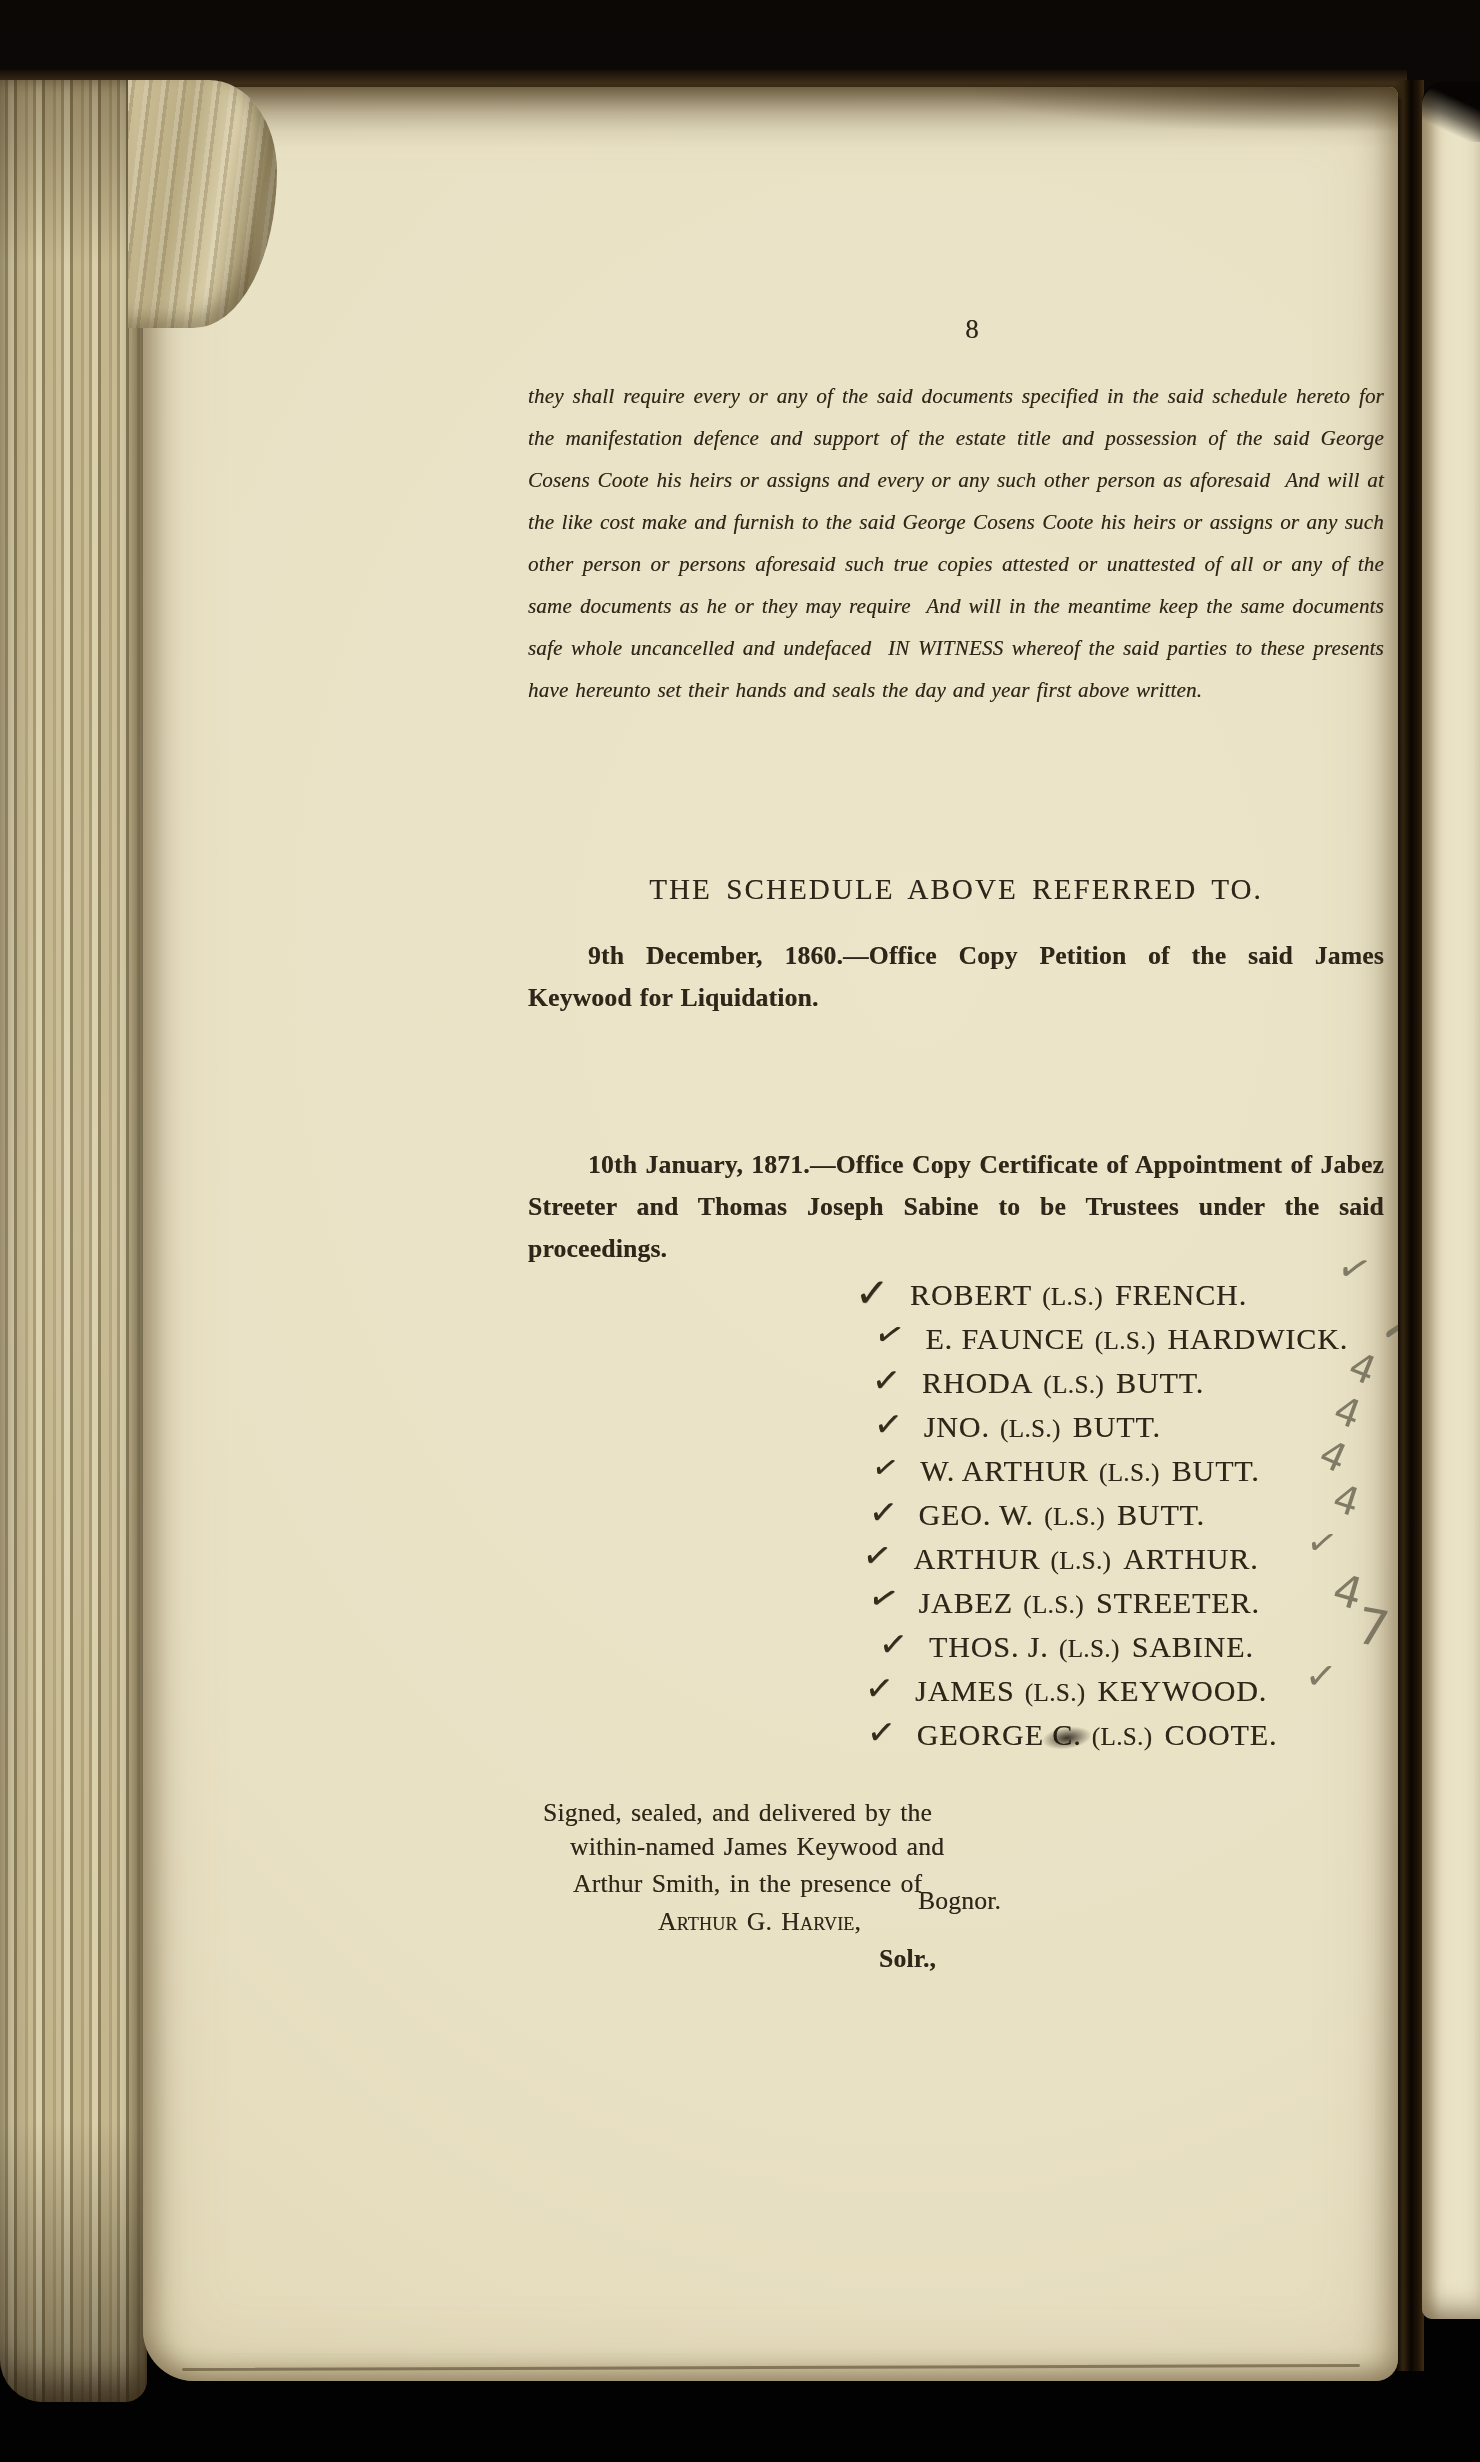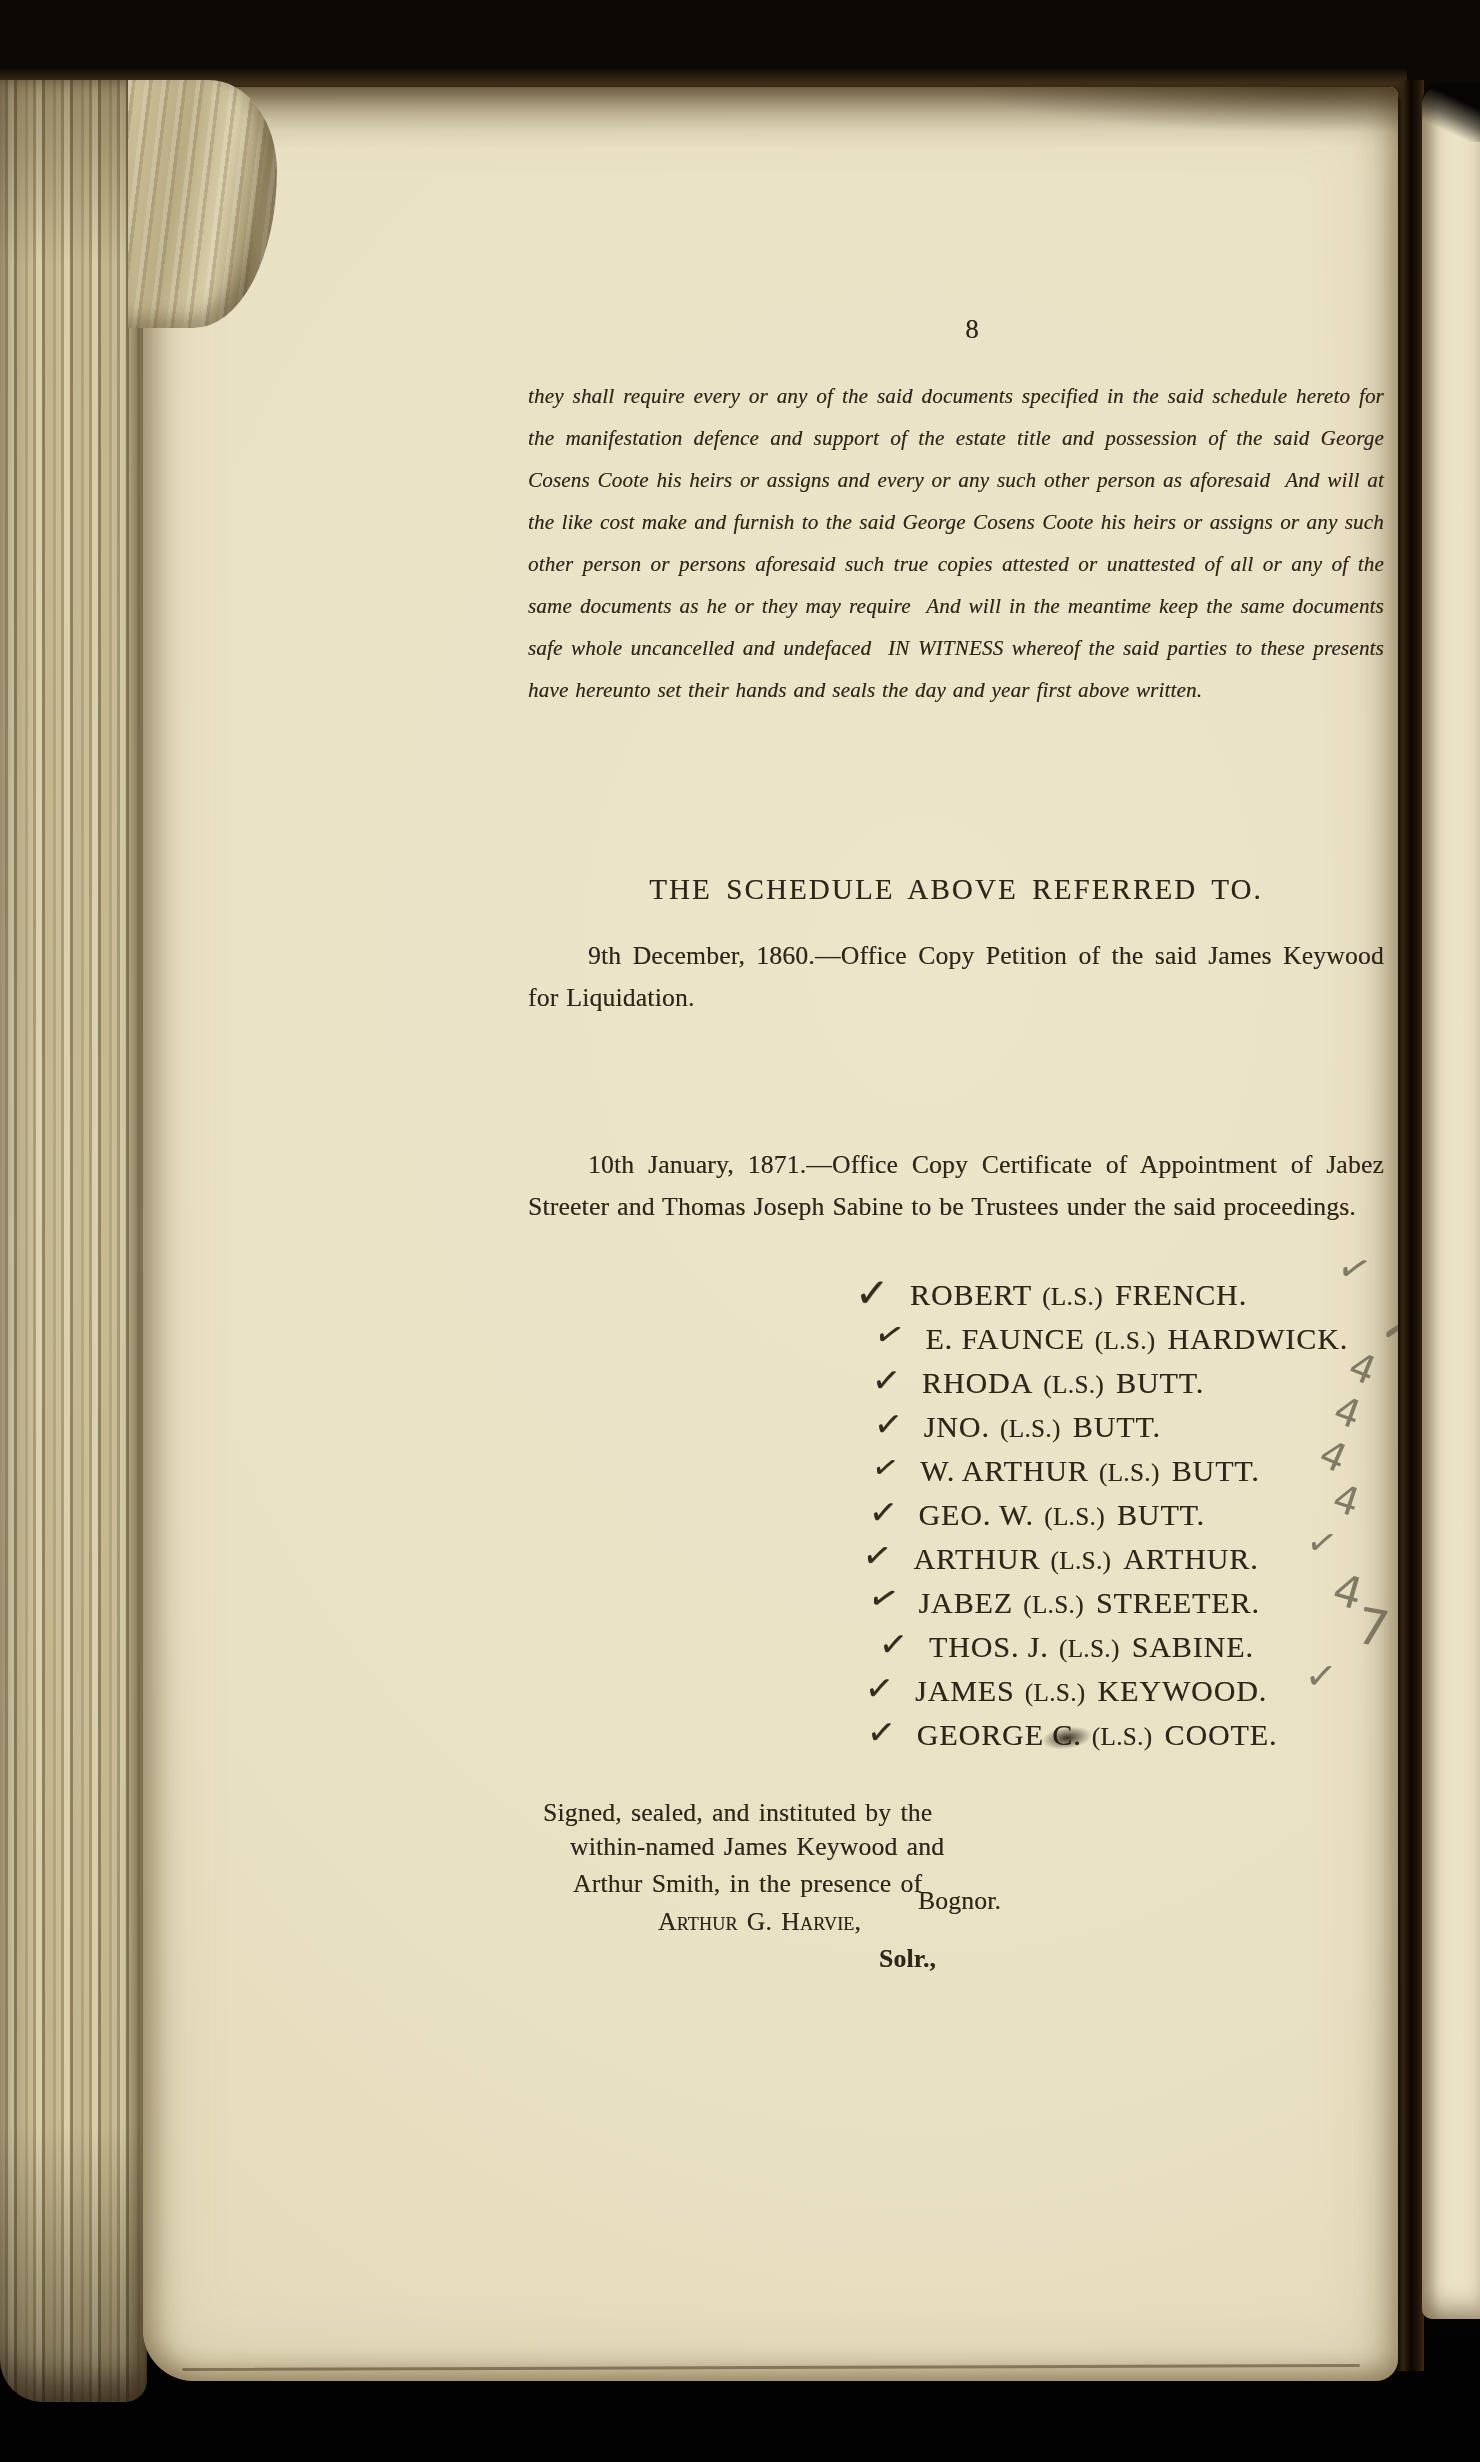--- a/index.html
+++ b/index.html
@@ -88,21 +88,21 @@
     position:absolute; left:385px; top:288px; width:856px;
     font-size:21px; line-height:42px; text-align:justify; white-space:pre-wrap;
     letter-spacing:0.2px; word-spacing:1.3px;font-style:italic;
   }
   .sched-head {
     position:absolute; left:385px; top:786px; width:856px; text-align:center;
     font-size:29px; font-weight:normal; letter-spacing:2.1px; word-spacing:5.1px;
   }
   .entry {
     position:absolute; left:385px; width:856px; font-size:25.6px; line-height:42px;
-    text-align:justify; text-indent:60px; letter-spacing:0.2px; word-spacing:1.3px;
+    text-align:justify; text-indent:60px; letter-spacing:0.2px; word-spacing:1.3px;font-weight:bold;
   }
   .e1 { top:848px; } .e2 { top:933px; } .e3 { top:1057px; }
 
   
   .sigs { position:absolute; left:717px; top:1186px; }
   .sig-row { position:relative; height:44px; font-size:30px; letter-spacing:0.9px; white-space:nowrap; }
   .sig-row:nth-child(2){ margin-left:15.4px; } .sig-row:nth-child(3){ margin-left:12px; }
   .sig-row:nth-child(4){ margin-left:13.7px; } .sig-row:nth-child(5){ margin-left:10.2px; }
   .sig-row:nth-child(6){ margin-left:8.5px; } .sig-row:nth-child(7){ margin-left:3.4px; }
   .sig-row:nth-child(8){ margin-left:8.5px; } .sig-row:nth-child(9){ margin-left:19px; }
@@ -215,21 +215,21 @@
         <span class="pmark">✓</span>
       </div>
       <div class="sig-row print">
         <span class="check">✓</span><span>GEORGE C.</span><span class="seal">(L.S.)</span><span>COOTE.</span>
         <span class="ink-smudge"></span>
         <span class="pmark"></span>
       </div>
     </div>
 
     <div class="closing print">
-      <div class="c0">Signed, sealed, and instituted by the</div>
+      <div class="c0">Signed, sealed, and delivered by the</div>
       <div class="c1">within-named James Keywood and</div>
       <div class="c2">Arthur Smith, in the presence of</div>
       <div class="c3">Arthur G. Harvie,</div>
       <div class="c4">Solr.,</div>
       <div class="c5">Bognor.</div>
     </div>
   </div>
 
   <div class="edge-curl"></div>
 </div>

